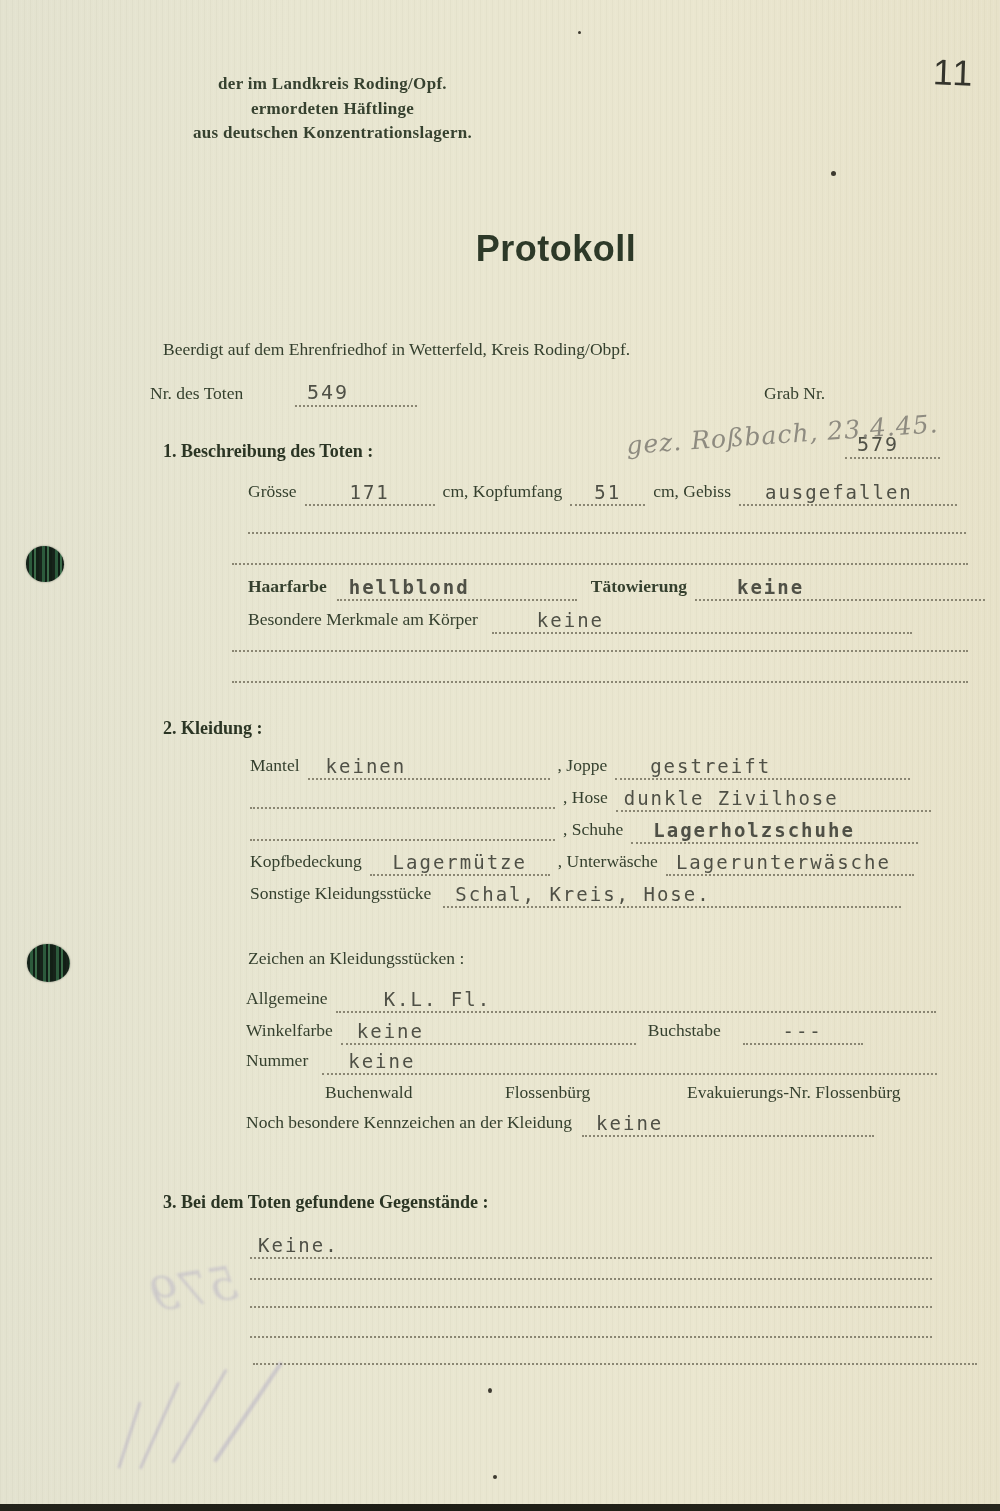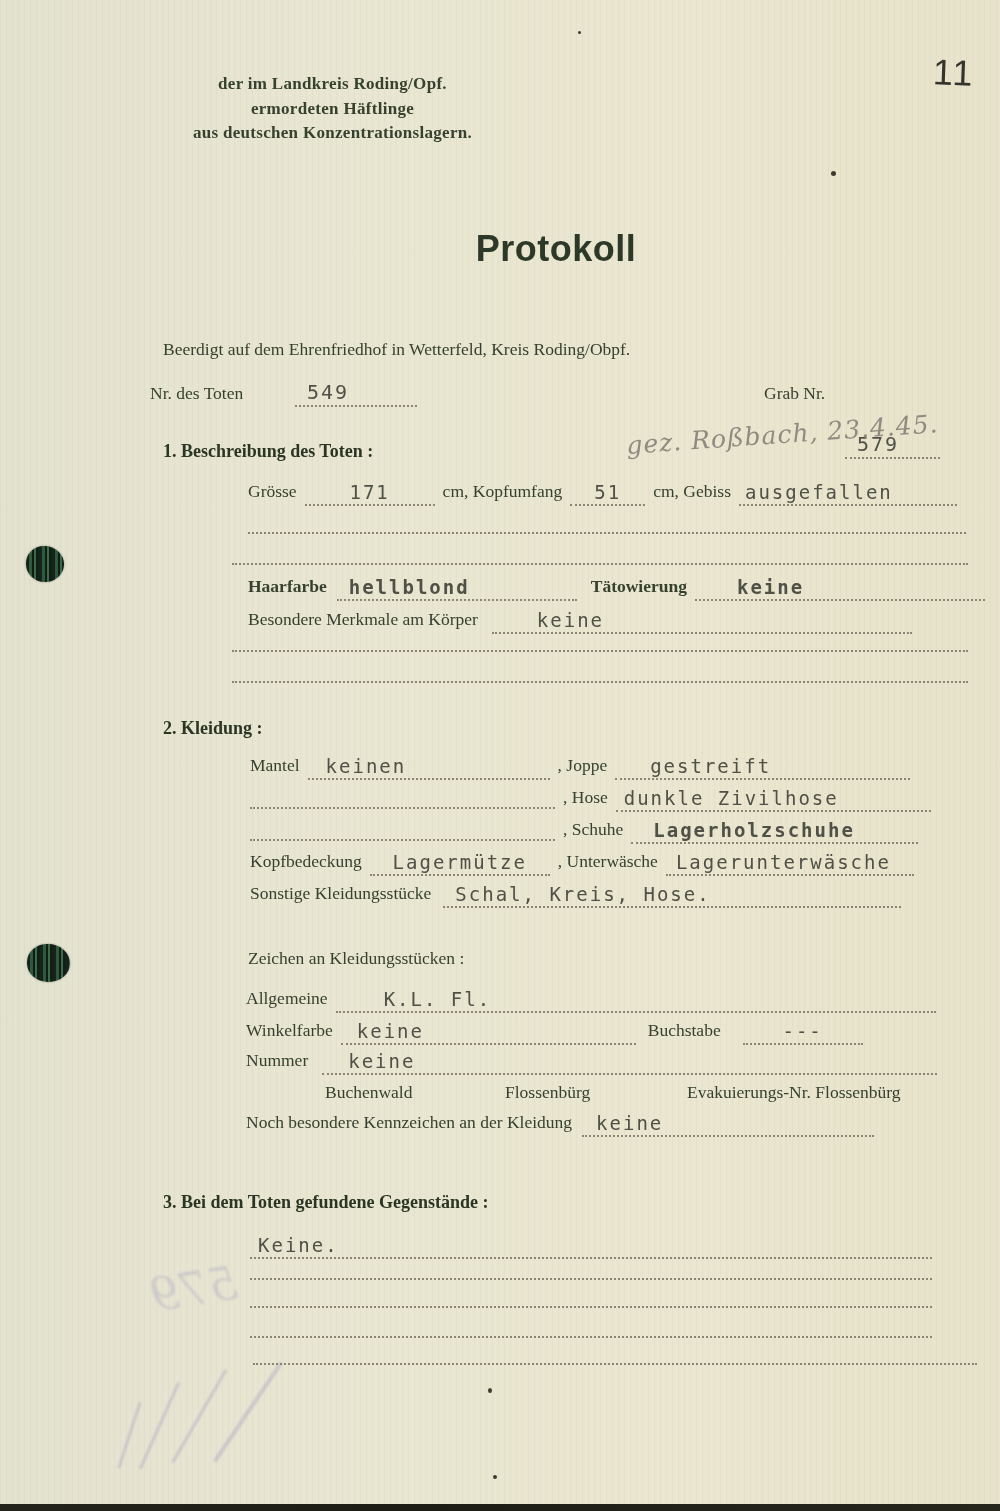--- a/index.html
+++ b/index.html
@@ -104,21 +104,21 @@
 
   <div class="abs printed bold" style="left:163px;top:441px;font-size:18px;">1. Beschreibung des Toten :</div>
   <div class="abs handnote" style="left:626px;top:420px;">gez. Roßbach, 23.4.45.</div>
 
   <div class="row" style="left:248px;top:481px;">
     <span class="lbl printed mr8">Grösse</span>
     <span class="slot center mr8" style="width:130px;"><span class="typed">171</span></span>
     <span class="lbl printed mr8">cm, Kopfumfang</span>
     <span class="slot center mr8" style="width:75px;"><span class="typed">51</span></span>
     <span class="lbl printed mr8">cm, Gebiss</span>
-    <span class="slot" style="width:218px;"><span class="typed" style="padding-left:6px;">ausgefallen</span></span>
+    <span class="slot" style="width:218px;"><span class="typed" style="padding-left:6px;margin-left:20px;">ausgefallen</span></span>
   </div>
 
   <div class="dotline" style="left:248px;top:532px;width:718px;"></div>
   <div class="dotline" style="left:232px;top:563px;width:736px;"></div>
 
   <div class="row" style="left:248px;top:576px;font-weight:bold;">
     <span class="lbl printed mr10">Haarfarbe</span>
     <span class="slot mr14" style="width:240px;"><span class="typed" style="padding-left:12px;">hellblond</span></span>
     <span class="lbl printed mr8">Tätowierung</span>
     <span class="slot" style="width:290px;"><span class="typed" style="padding-left:42px;">keine</span></span>

